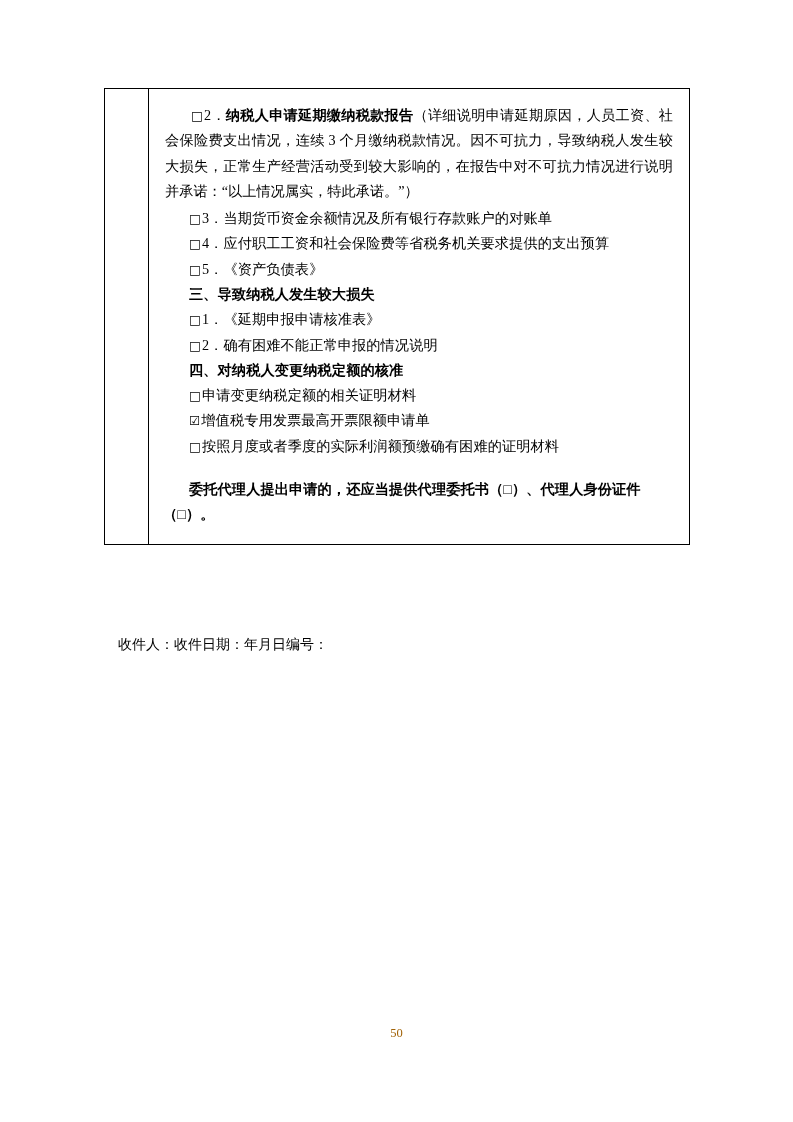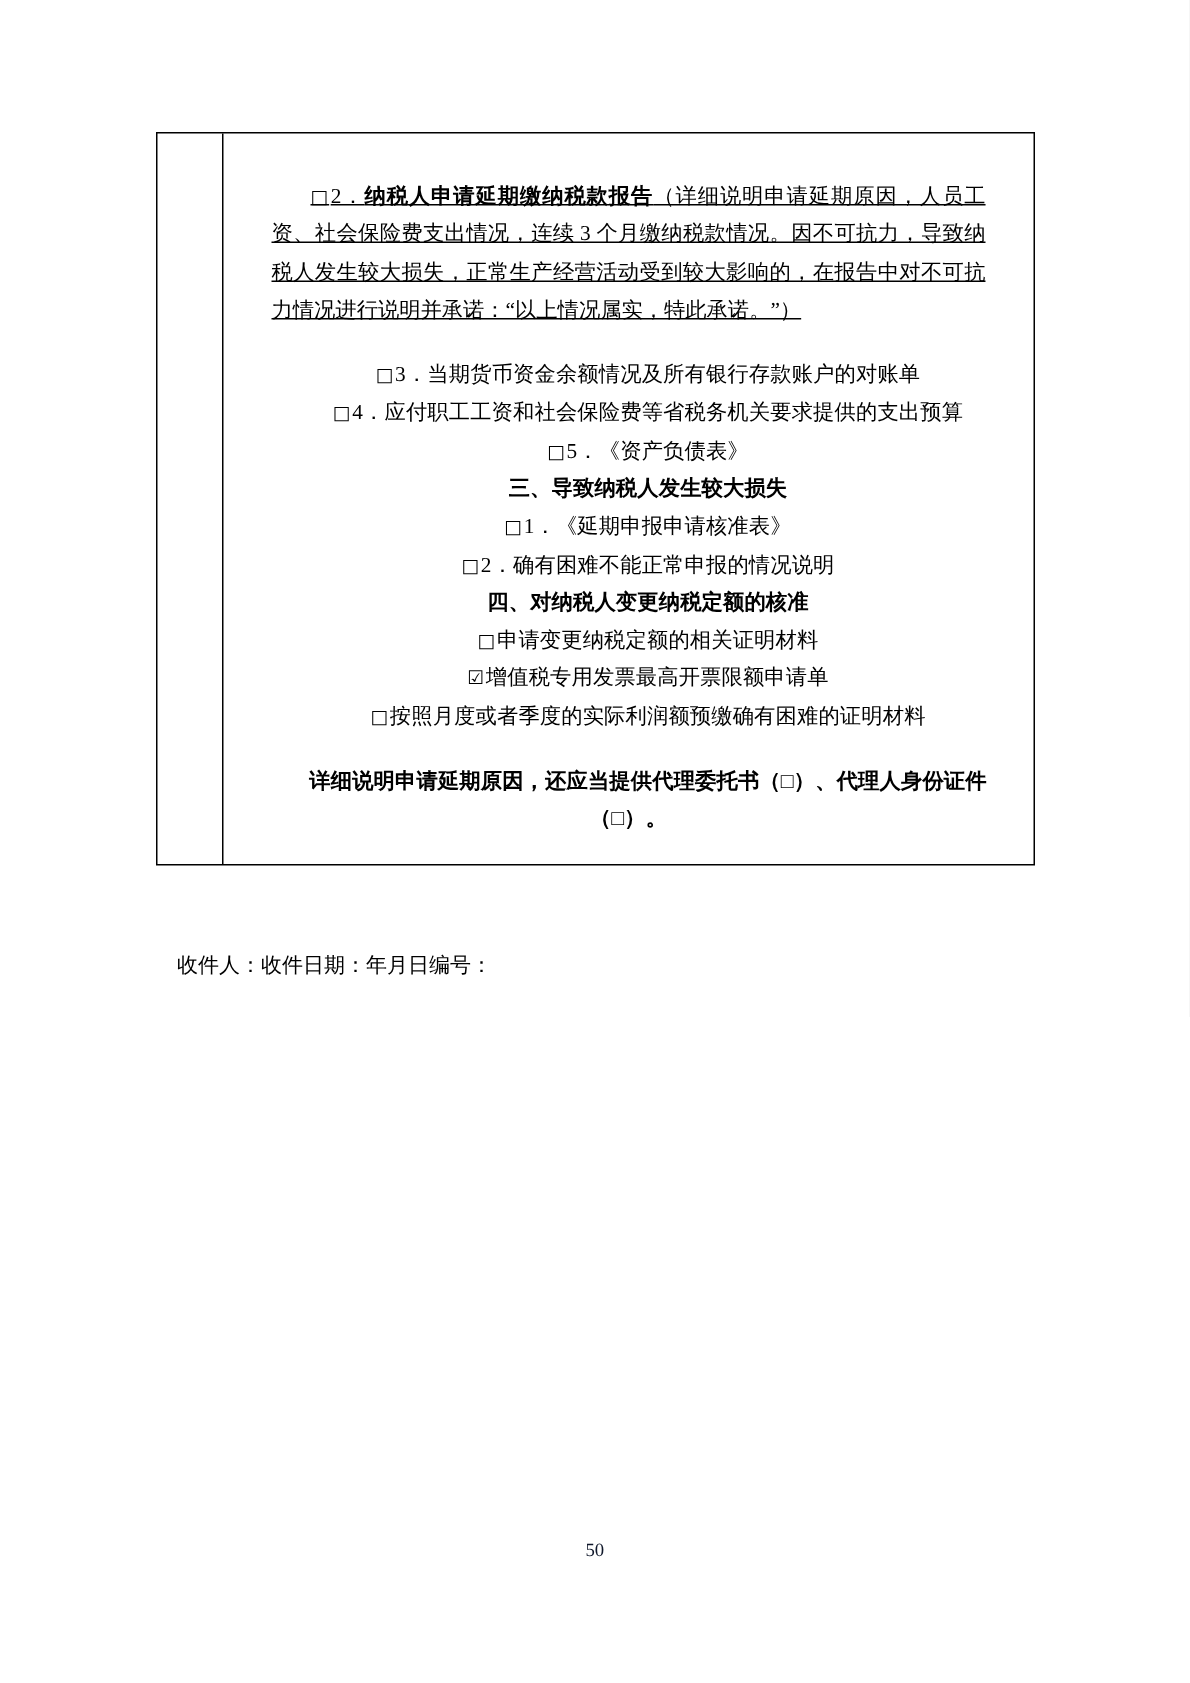--- a/index.html
+++ b/index.html
@@ -37,34 +37,32 @@
   .col-main {
     flex: 1 1 auto;
     box-sizing: border-box;
     padding: 12px 14px 16px 14px;
   }
 
   .line {
     font-size: 14.2px;
     line-height: 1.78;
     letter-spacing: 0.1px;
-    text-align: center;
   }
   .indent {
     text-indent: 26px;
   }
   .bold {
     font-weight: bold;
   }
   .para {
     font-size: 14.2px;
     line-height: 1.78;
     text-align: justify;
-    margin: 18px;
-    text-decoration: underline;
+    margin: 2px;
   }
   .cb {
     font-family: "DejaVu Sans", sans-serif;
     font-size: 12.5px;
     padding-right: 1px;
   }
   .spacer {
     height: 18px;
   }
 
@@ -78,21 +76,21 @@
   }
 
   .page-number {
     position: absolute;
     left: 0;
     right: 0;
     top: 1026px;
     text-align: center;
     font-size: 12.5px;
     font-family: "Liberation Serif", serif;
-    color: #0f172a;
+    color: #a16207;
   }
 </style>
 </head>
 <body>
 
 <div class="page">
 
   <div class="doc-table">
     <div class="col-narrow"></div>
     <div class="col-main">
@@ -111,21 +109,21 @@
 
       <div class="line indent bold">四、对纳税人变更纳税定额的核准</div>
       <div class="line indent"><span class="cb">□</span><span>申请变更纳税定额的相关证明材料</span></div>
 
       <div class="line indent"><span class="cb">☑</span><span>增值税专用发票最高开票限额申请单</span></div>
 
       <div class="line indent"><span class="cb">□</span><span>按照月度或者季度的实际利润额预缴确有困难的证明材料</span></div>
 
       <div class="spacer"></div>
 
-      <div class="line indent bold">详细说明申请延期原因，还应当提供代理委托书（□）、代理人身份证件</div>
+      <div class="line indent bold">委托代理人提出申请的，还应当提供代理委托书（□）、代理人身份证件</div>
       <div class="line bold">（□）。</div>
 
     </div>
   </div>
 
   <div class="footer-line">收件人：收件日期：年月日编号：</div>
 
   <div class="page-number">50</div>
 
 </div>

